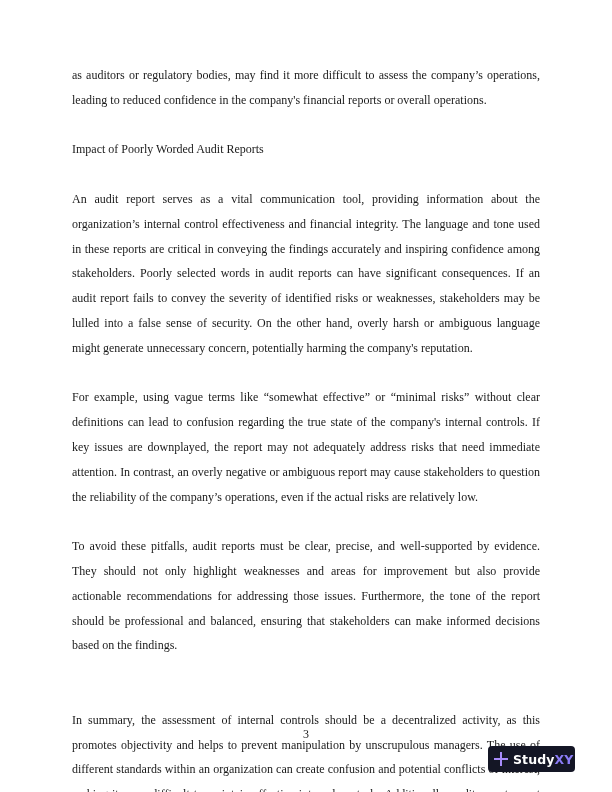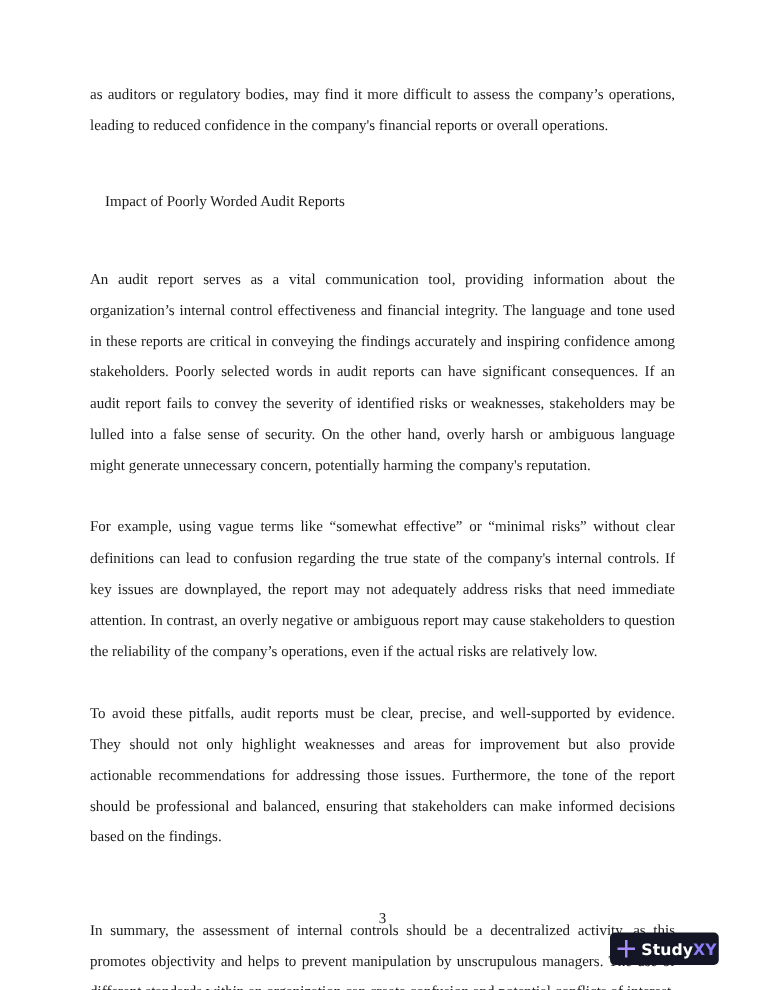--- a/index.html
+++ b/index.html
@@ -29,21 +29,21 @@
     width: 468px;
     font-size: 12px;
     line-height: 24.8px;
   }
   .para {
     margin: 0;
     text-align: justify;
     text-align-last: left;
   }
   .heading {
-    margin: 12px;
+    margin: 0;
     text-align: left;
   }
   .gap {
     height: 24.8px;
   }
   .page-number {
     position: absolute;
     top: 727px;
     left: 0;
     width: 612px;

